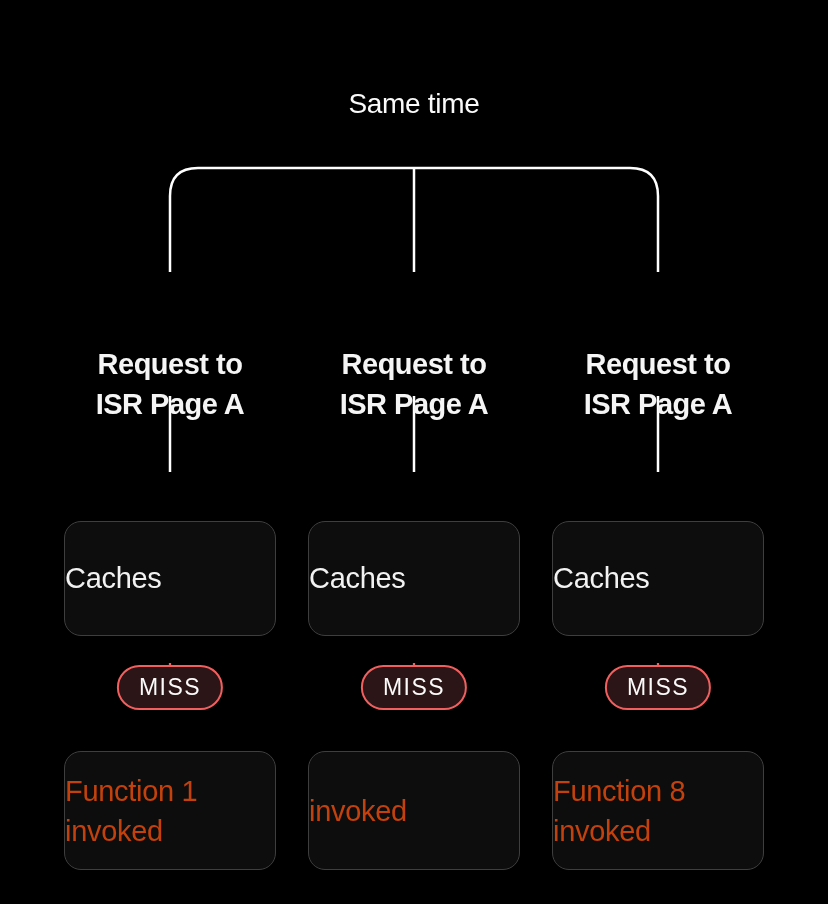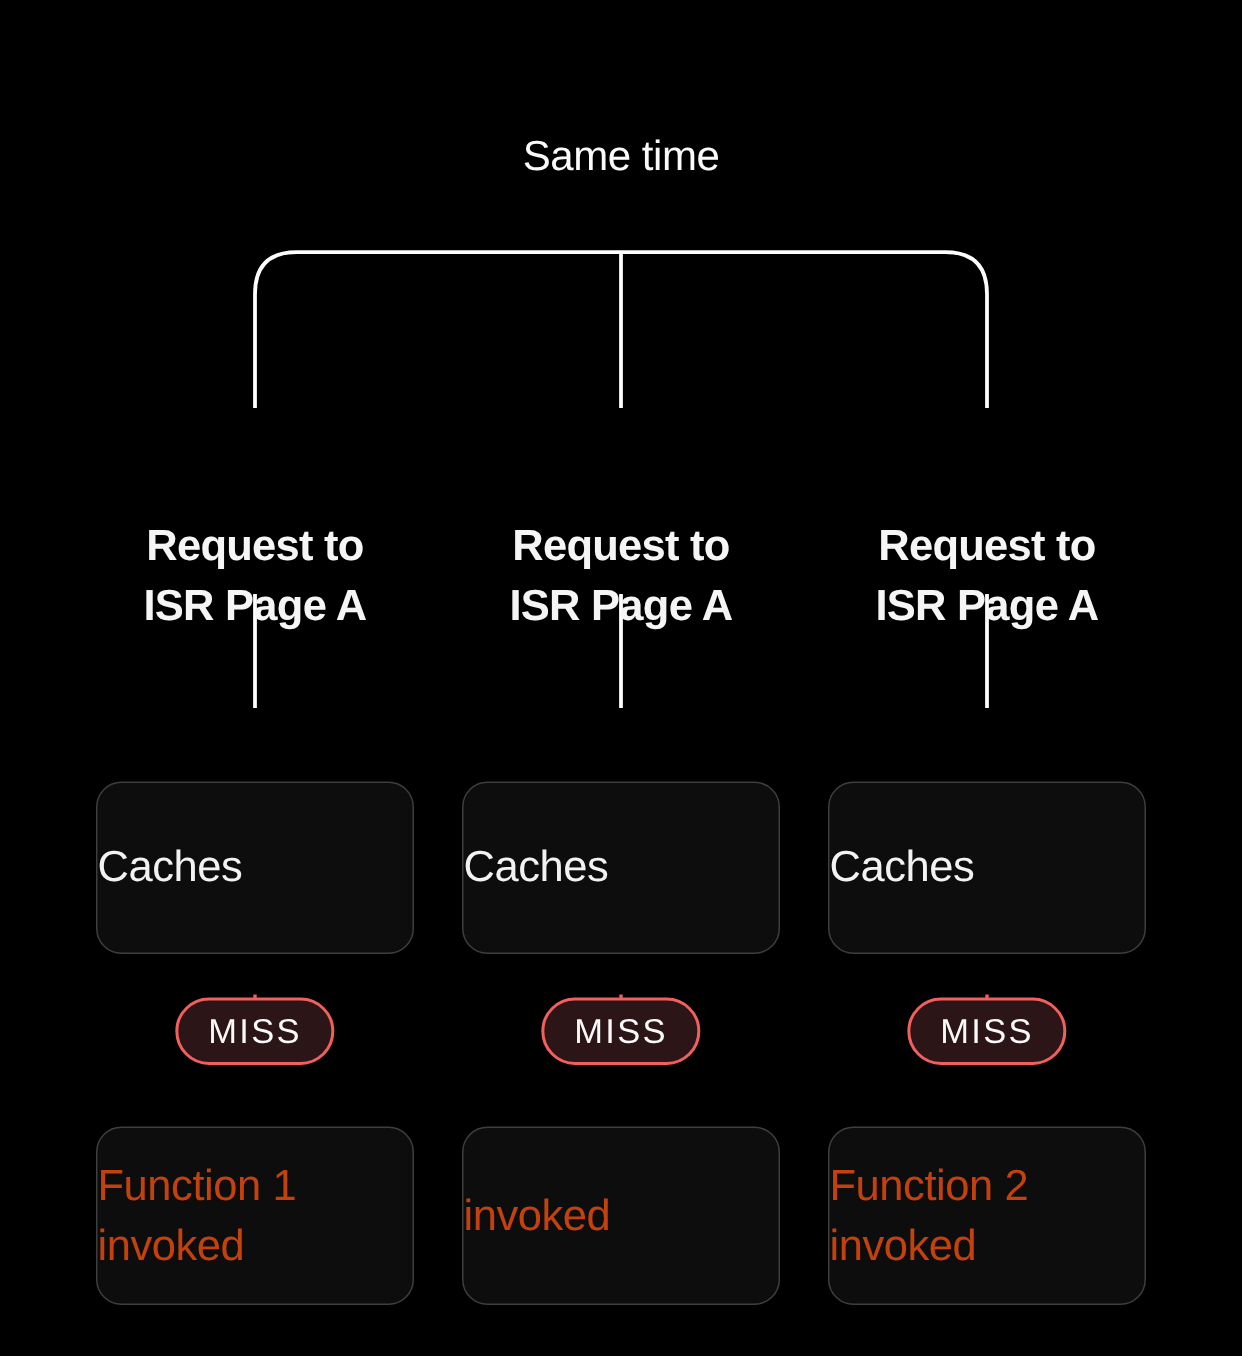--- a/index.html
+++ b/index.html
@@ -196,18 +196,18 @@
       <span class="line">Request to</span>
       <span class="line">ISR Page A</span>
     </div>
     <div class="box cache-box">
       <span>Caches</span>
     </div>
     <div class="miss-badge">
       <span>MISS</span>
     </div>
     <div class="box function-box">
-      <span class="line">Function 2</span>
+      <span class="line">Function 8</span>
       <span class="line">invoked</span>
     </div>
   </section>
 
 </div>
 
 </body></html>

